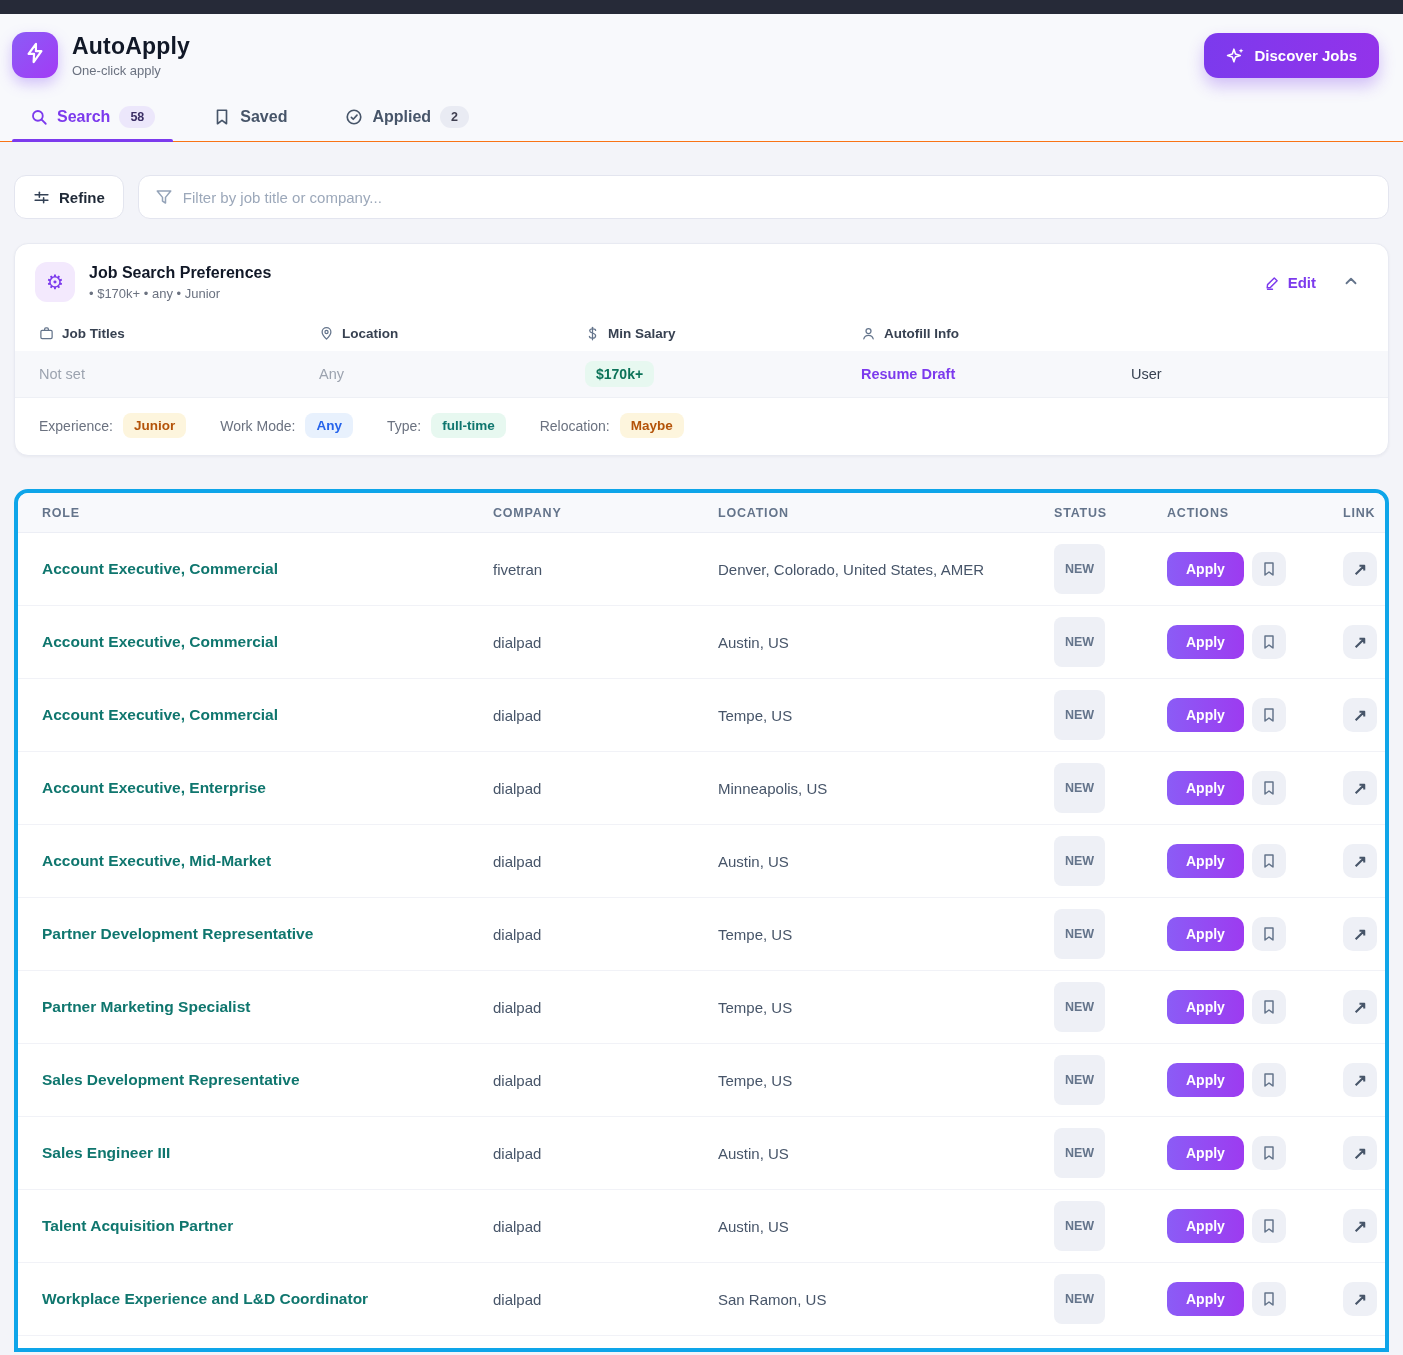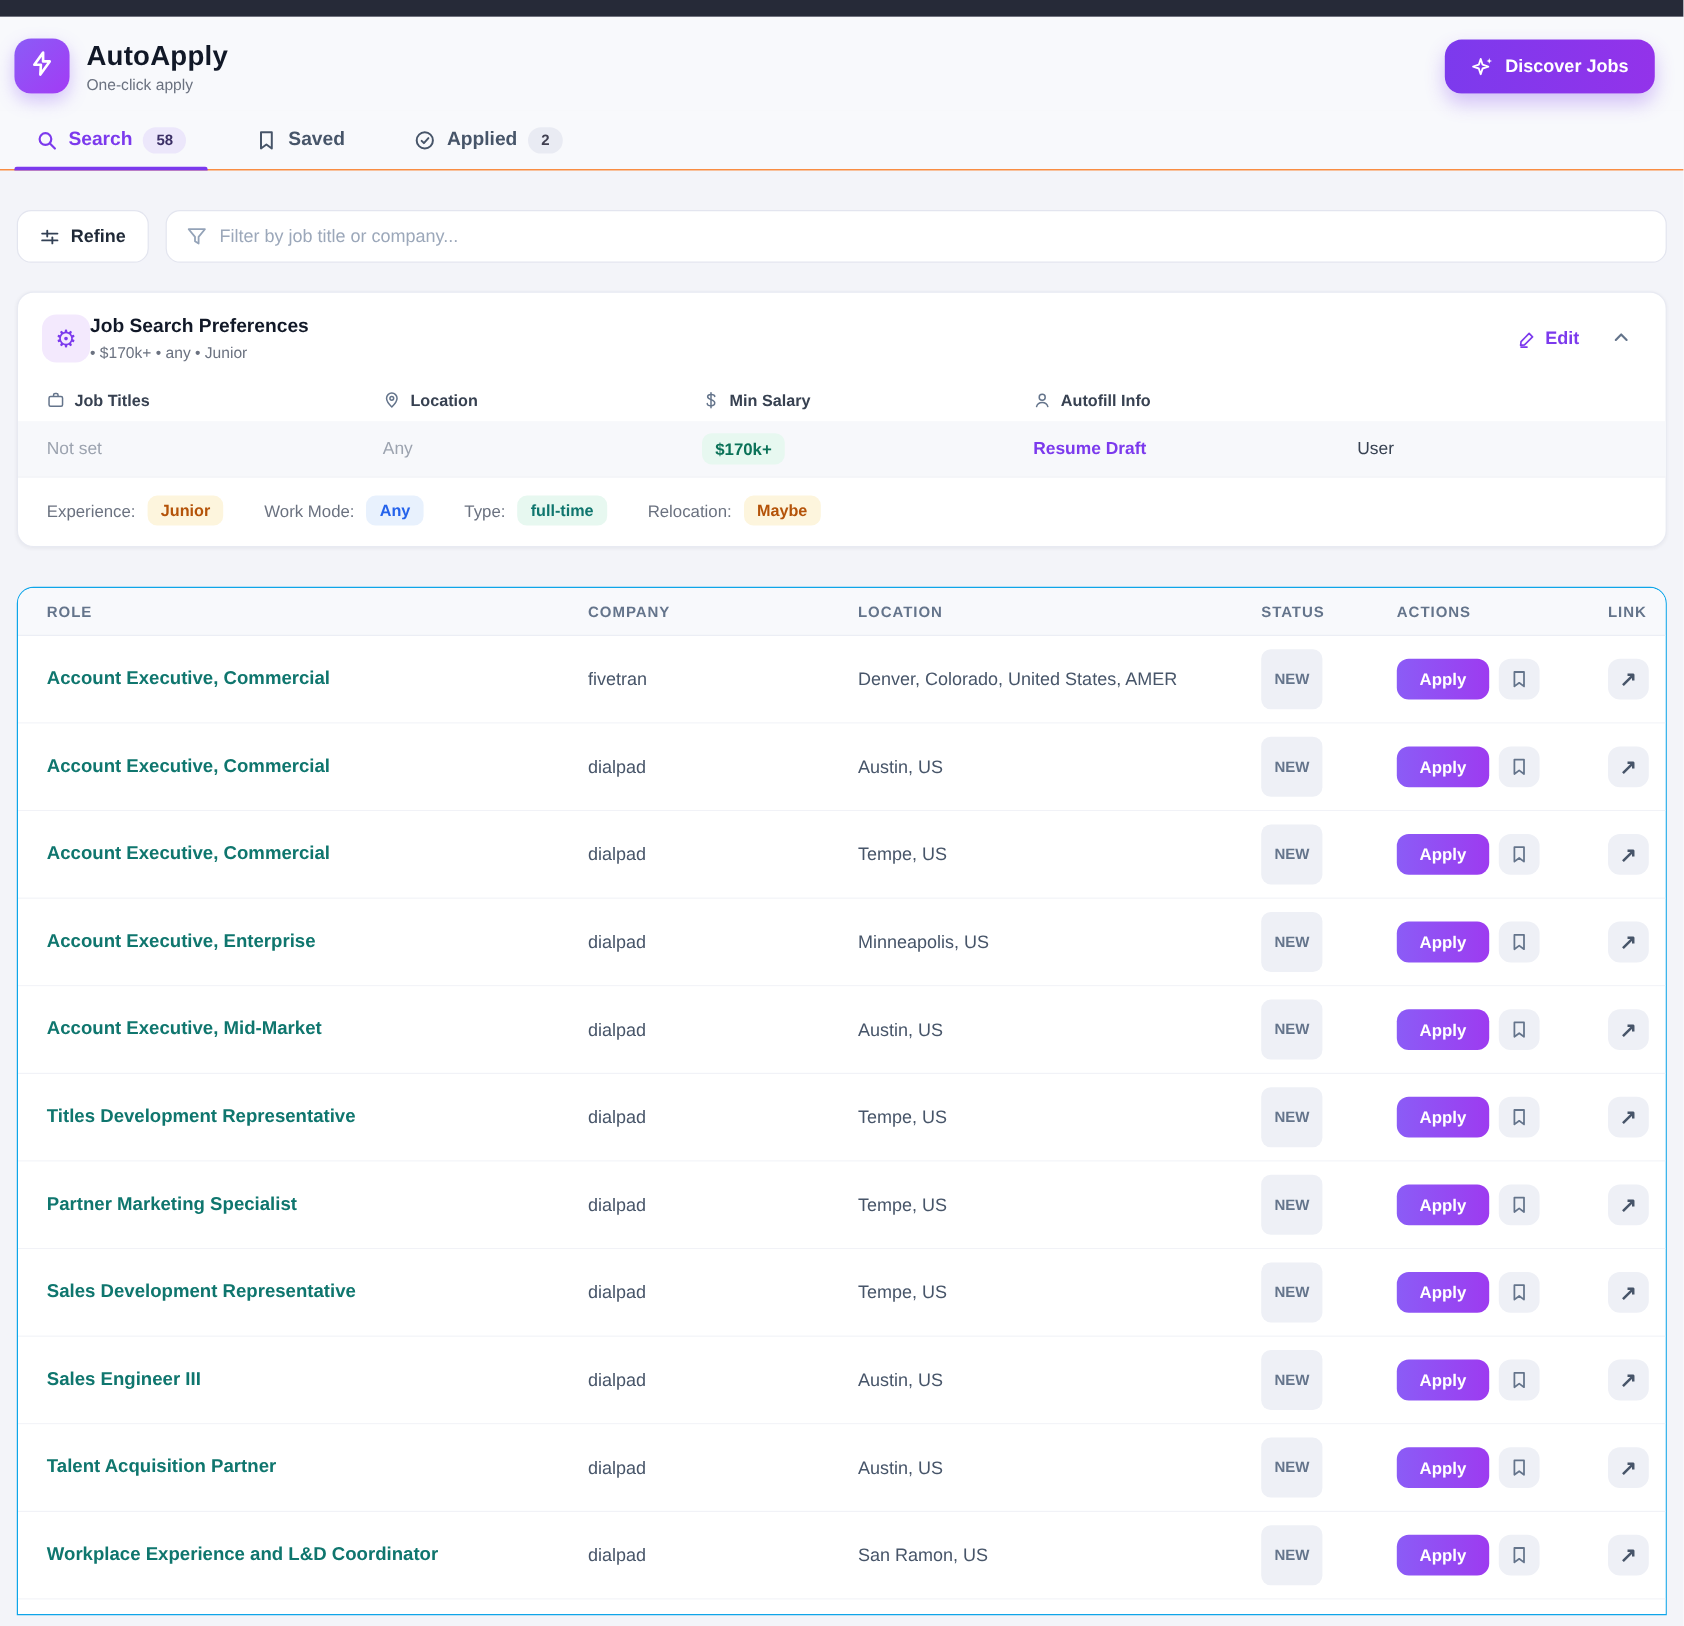--- a/index.html
+++ b/index.html
@@ -80,21 +80,21 @@
     margin:24px 14px 0 14px; background:#fff;
     border:1px solid #e8eaf2; border-radius:14px;
     box-shadow:0 1px 3px rgba(30,35,60,.05); overflow:hidden;
   }
   .prefs-head { display:flex; align-items:center; padding:18px 20px 14px 20px; }
   .gear-box {
     width:40px; height:40px; border-radius:12px; background:#f3e9fd;
     display:flex; align-items:center; justify-content:center;
     color:#7c3aed; font-size:20px;
   }
-  .prefs-titles { }
+  .prefs-titles { margin-left:14px; }
   .prefs-title { font-size:16px; font-weight:bold; color:#111827; }
   .prefs-summary { font-size:13px; color:#6b7280; margin-top:4px; }
   .edit-btn {
     display:flex; align-items:center; gap:7px; background:none; border:none;
     color:#7c3aed; font-weight:bold; font-size:15px; cursor:pointer;
   }
   .collapse-btn { background:none; border:none; margin-left:26px; margin-right:8px; cursor:pointer; color:#64748b; }
 
   .prefs-fields { padding:2px 24px 0 24px; display:grid; grid-template-columns:280px 266px 276px 270px 1fr; }
   .field-label {
@@ -119,21 +119,21 @@
   }
   .meta-item { display:flex; align-items:center; gap:10px; font-size:14px; color:#6b7280; }
   .pill { font-size:13.5px; font-weight:bold; border-radius:8px; padding:5px 11px; }
   .pill-amber { color:#b45309; background:#fdf5dd; }
   .pill-blue  { color:#2563eb; background:#e8f1fd; }
   .pill-teal  { color:#0f766e; background:#e7f8f0; }
 
   
   .jobs-card {
     margin:33px 14px 0 14px; background:#fff;
-    border:1px solid #0ea5e9; border-radius:14px 14px 0 0;
+    border:4px solid #0ea5e9; border-radius:14px 14px 0 0;
     overflow:hidden;
   }
   .thead {
     display:grid; grid-template-columns:451px 225px 336px 113px 176px 1fr;
     padding:0 24px; height:40px; align-items:center;
     background:#f8f9fc; border-bottom:1px solid #eceef5;
   }
   .th { font-size:12.5px; font-weight:bold; color:#64748b; letter-spacing:.8px; }
   .th-link { text-align:right; }
   .trow {
@@ -454,21 +454,21 @@
       </button>
     </div>
     <div class="td-link">
       <button class="link-btn">
         <span>↗</span>
       </button>
     </div>
   </div>
 
   <div class="trow">
-    <div class="td-role">Titles Development Representative</div>
+    <div class="td-role">Partner Development Representative</div>
     <div class="td-company">dialpad</div>
     <div class="td-location">Tempe, US</div>
     <div><span class="status-badge">NEW</span></div>
     <div class="td-actions">
       <button class="apply-btn">Apply</button>
       <button class="icon-btn">
         <span style="display:flex;">
           <svg width="16" height="16" viewBox="0 0 24 24" fill="none" stroke="#64748b" stroke-width="2.2" stroke-linejoin="round">
                 <path d="M6 3 H18 V21 L12 16.5 L6 21 Z"></path>
               </svg>

